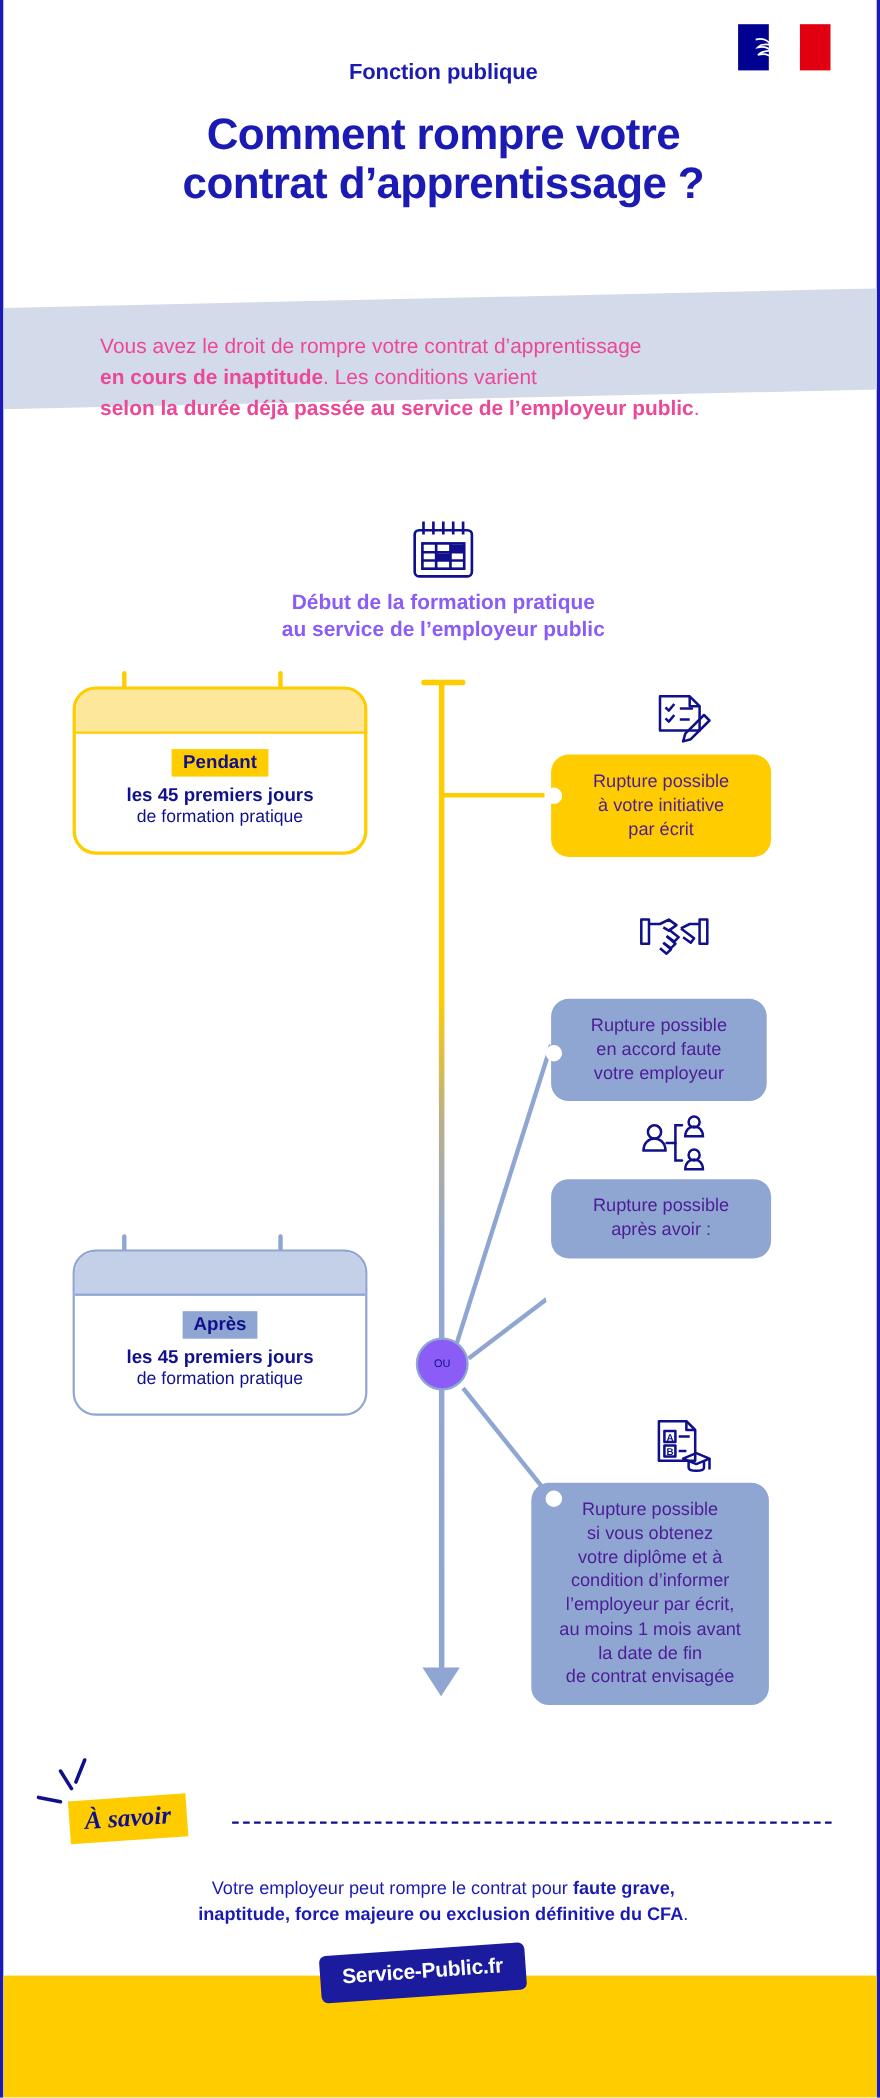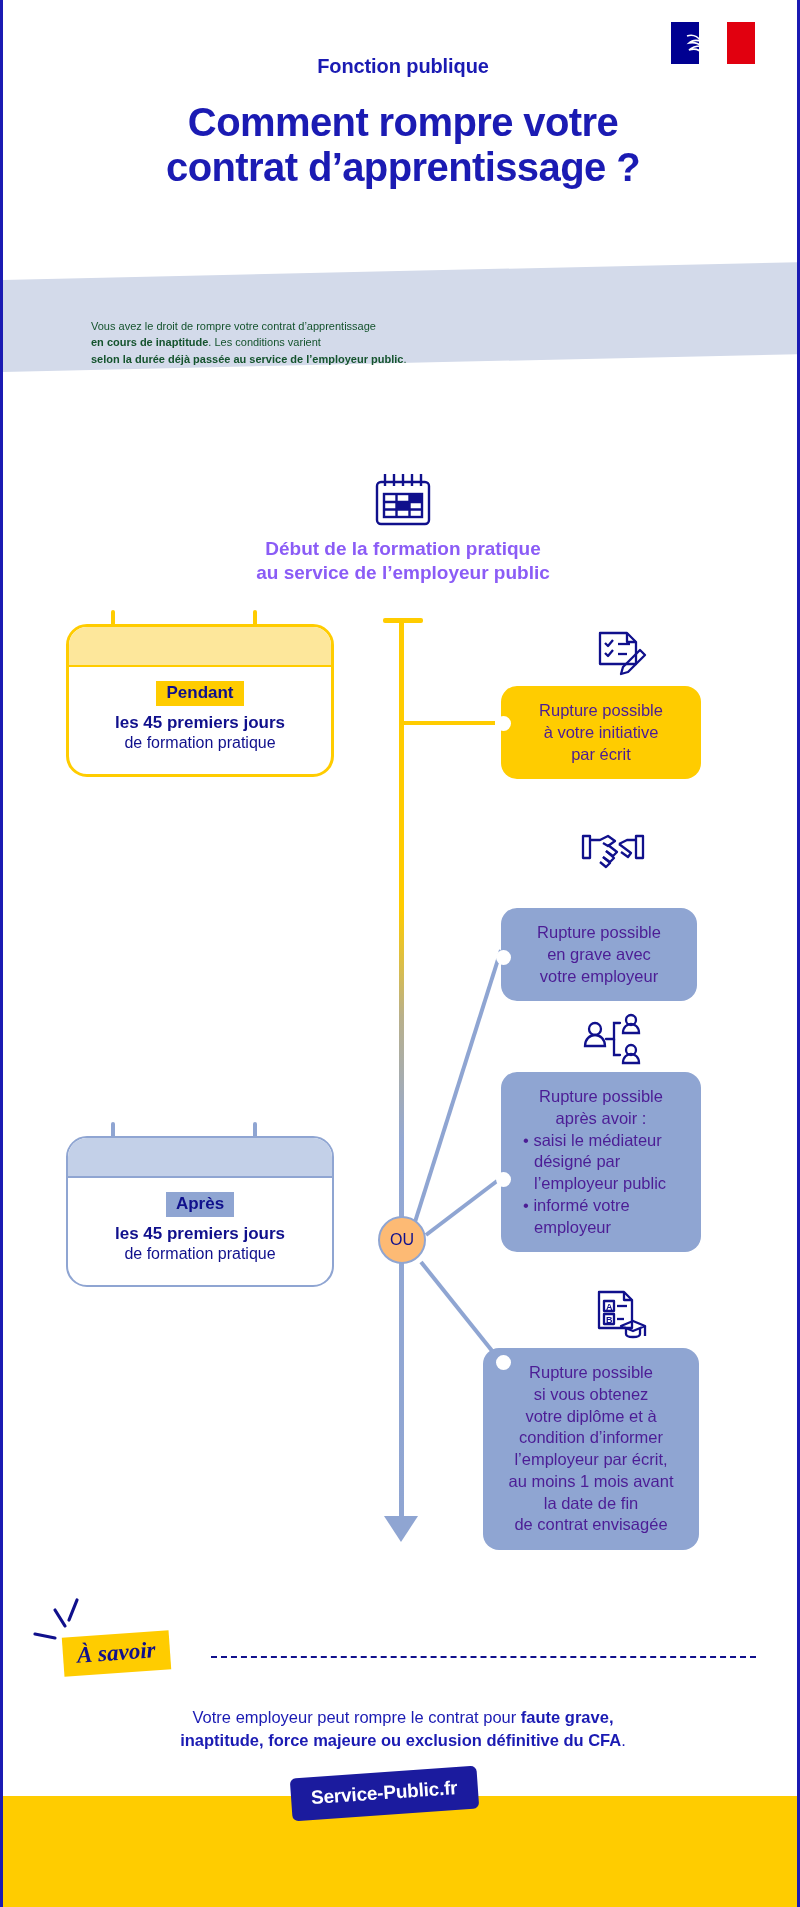--- a/index.html
+++ b/index.html
@@ -46,23 +46,22 @@
   
   .banner {
     position: absolute; left: 0; top: 262px;
     width: 800px; height: 110px;
     background: #d3daea;
     clip-path: polygon(0 18px, 800px 0, 800px 92px, 0 110px);
   }
   .banner-text {
     position: absolute; left: 88px; top: 302px;
     width: 660px;
-    font-size: 11px; color: #14532d;
+    font-size: 19px; color: #ec4899;
     line-height: 1.48;
-    margin-top: 16px;
   }
   .banner-text b { font-weight: bold; }
 
   
   .cal-top-icon { position: absolute; left: 368px; top: 472px; }
   .start-heading {
     position: absolute; left: 150px; top: 537px; width: 500px;
     text-align: center;
     font-size: 19px; font-weight: bold; color: #8b5cf6;
     line-height: 1.26;
@@ -82,24 +81,24 @@
     position: absolute; left: 381px; top: 1516px;
     width: 0; height: 0;
     border-left: 17px solid transparent;
     border-right: 17px solid transparent;
     border-top: 26px solid #8fa5d2;
   }
   .ou-circle {
     position: absolute; left: 375px; top: 1216px;
     width: 48px; height: 48px;
     border-radius: 50%;
-    background: #fdba74;
+    background: #8b5cf6;
     border: 2.5px solid #8fa5d2;
     display: flex; align-items: center; justify-content: center;
-    font-size: 16px; color: #10108c; font-weight: normal;
+    font-size: 10px; color: #10108c; font-weight: normal;
     z-index: 5;
   }
 
   
   .connectors { position: absolute; left: 0; top: 0; width: 800px; height: 1907px; pointer-events: none; }
 
   
   .period-card {
     position: absolute;
     width: 268px;
@@ -329,21 +328,21 @@
         <path d="M27 17 l9 7 l-4 4 l-7 -5"></path>
         <path d="M25 23 l8 7 l-4 4 l-7 -5"></path>
         <path d="M22 29 l7 6 l-4 4 l-6 -5"></path>
         <path d="M38 16 l12 9 l-3 4 l-7 -5"></path>
       </g>
     </svg>
   </div>
   <div class="node-dot" style="left:493px; top:950px;"></div>
   <div class="rbox blue" style="left:498px; top:908px; width:196px;">
     <div>Rupture possible</div>
-    <div>en grave avec</div>
+    <div>en accord faute</div>
     <div>votre employeur</div>
   </div>
 
   <div class="icon-wrap" style="left:578px; top:1012px;">
     <svg width="64" height="58" viewBox="0 0 64 58">
       <g fill="none" stroke="#10108c" stroke-width="2.3" stroke-linecap="round">
         <circle cx="14" cy="17" r="6"></circle>
         <path d="M4 34 c0 -7 5 -11 10 -11 c5 0 10 4 10 11 z"></path>
         <circle cx="50" cy="8" r="5"></circle>
         <path d="M42 21 c0 -6 4 -9 8 -9 c4 0 8 3 8 9 z"></path>
@@ -351,24 +350,20 @@
         <path d="M42 51 c0 -6 4 -9 8 -9 c4 0 8 3 8 9 z"></path>
         <path d="M25 27 h8 v-16 h6"></path>
         <path d="M33 27 v16 h6"></path>
       </g>
     </svg>
   </div>
   <div class="node-dot" style="left:493px; top:1172px;"></div>
   <div class="rbox blue" style="left:498px; top:1072px; width:200px;">
     <div>Rupture possible</div>
     <div>après avoir :</div>
-    <ul class="bullets">
-      <li>saisi le médiateur désigné par l’employeur public</li>
-      <li>informé votre employeur</li>
-    </ul>
   </div>
 
   <div class="icon-wrap" style="left:588px; top:1288px;">
     <svg width="56" height="56" viewBox="0 0 56 56">
       <g fill="none" stroke="#10108c" stroke-width="2.3" stroke-linejoin="round">
         <path d="M8 4 h25 l8 8 v28 h-33 z"></path>
         <path d="M33 4 v8 h8"></path>
         <rect x="13" y="13" width="10" height="10"></rect>
         <rect x="13" y="26" width="10" height="10"></rect>
         <line x1="26" y1="18" x2="36" y2="18"></line>

